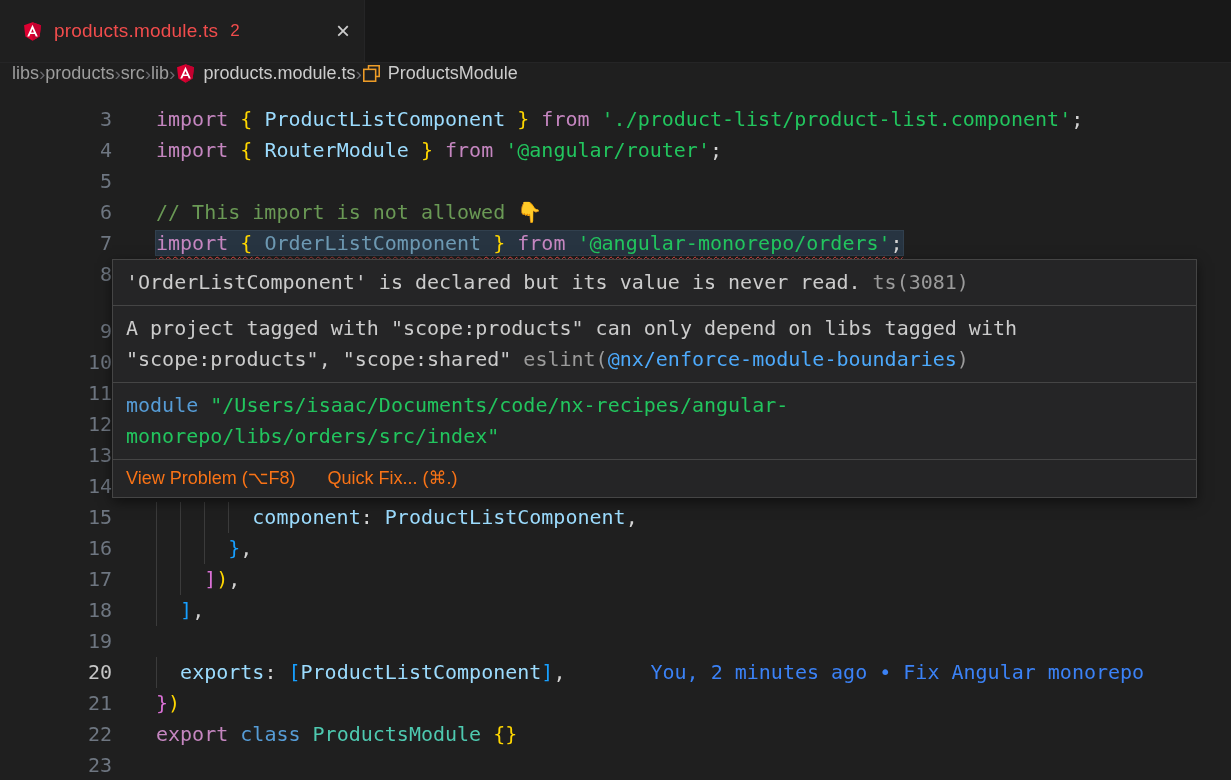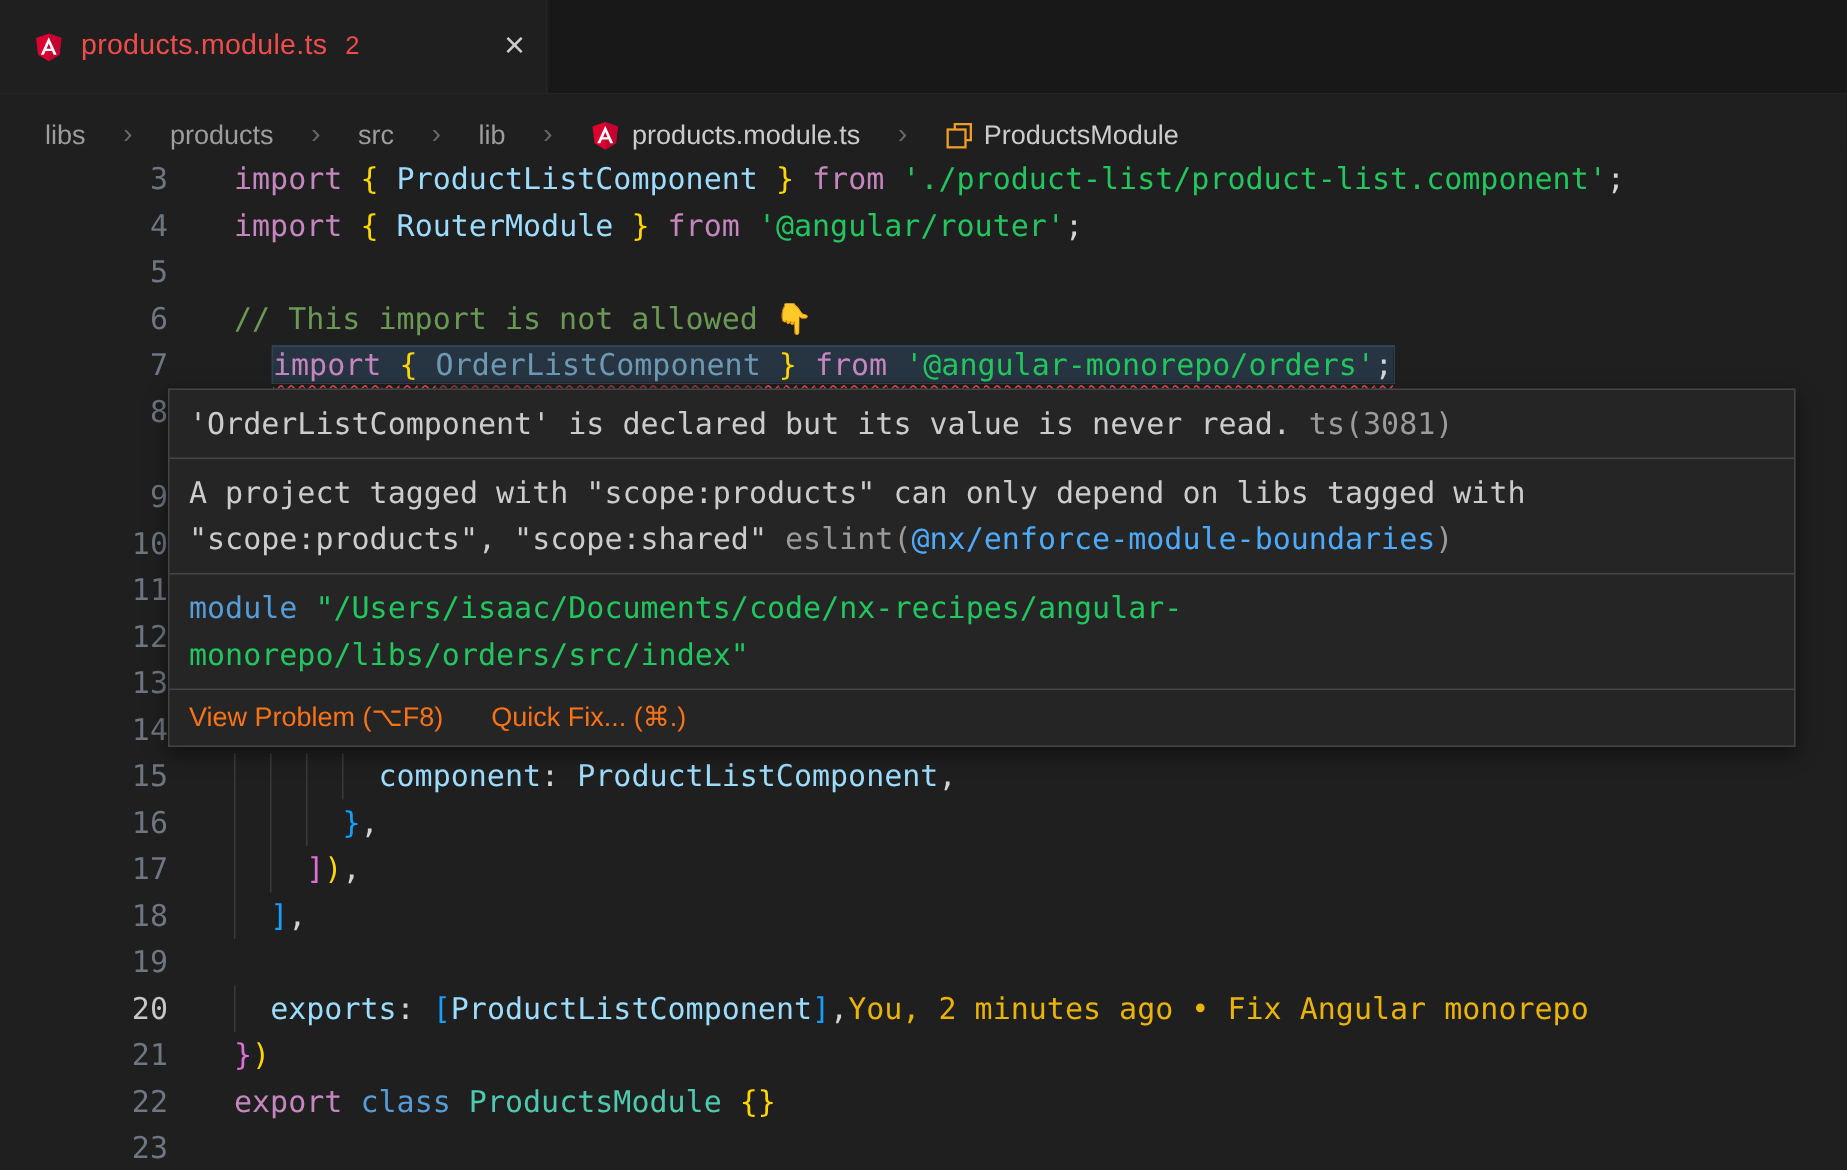--- a/index.html
+++ b/index.html
@@ -8,39 +8,39 @@
     font-family:"Liberation Sans",sans-serif;
   }
   
   .tabbar{height:62px;background:#181818;display:flex;align-items:stretch;border-bottom:1px solid #252526}
   .tab{width:328px;background:#1f1f1f;display:flex;align-items:center;padding:0 14px 0 22px;gap:11px;border-right:1px solid #252526;cursor:pointer}
   .icon svg{display:block}
   .tab-title{font-size:19px;color:#f14c4c;letter-spacing:.2px}
   .tab-badge{font-size:17px;color:#f14c4c;margin-left:1px}
   .tab-close{margin-left:auto;color:#cccccc;font-size:24px;line-height:1;cursor:pointer}
   
-  .breadcrumb{height:38px;display:flex;align-items:flex-end;padding-left:30px;gap:25px;font-size:18px;color:#9d9d9d;background:#1f1f1f}
+  .breadcrumb{height:38px;display:flex;align-items:flex-start;padding-left:12px;gap:0;font-size:18px;color:#9d9d9d;background:#1f1f1f}
   .bc-item{display:flex;align-items:center;gap:7px;cursor:pointer;white-space:nowrap}
   .bc-item.bright{color:#cccccc}
   .bc-sep{color:#67676c;font-size:19px}
   
   .editor{position:relative;padding-top:3px;font-family:"DejaVu Sans Mono","Liberation Mono",monospace;font-size:20px;color:#d4d4d4}
   .line{display:flex;height:31px;line-height:31px}
   .line.tall{height:57px}
   .ln{width:112px;padding-right:44px;text-align:right;color:#6e7681;flex:none;user-select:none}
   .ln.active{color:#c6c6c6}
   .content{position:relative;white-space:pre;flex:1;cursor:text}
   .guide{position:absolute;top:0;bottom:0;width:1px;background:#3b3b3b}
   .error-range{
     background:rgba(56,97,136,.32);
     box-shadow:0 0 0 1px rgba(96,150,200,.28);
     text-decoration-line:underline;text-decoration-style:wavy;
-    text-decoration-color:#f14c4c;text-decoration-thickness:1px;text-underline-offset:6px;margin-left:26px;
+    text-decoration-color:#f14c4c;text-decoration-thickness:1px;text-underline-offset:6px;
   }
-  .blame{color:#eab308;}
+  .blame{color:#3b82f6;margin-left:85px}
   
   .tk-kw{color:#c586c0}.tk-kw2{color:#569cd6}
   .tk-id{color:#9cdcfe}.tk-iddim{color:#9cdcfe;opacity:.6}
   .tk-cls{color:#4ec9b0}.tk-str{color:#22c55e}.tk-cmt{color:#6a9955}
   .tk-b1{color:#ffd700}.tk-b2{color:#da70d6}.tk-b3{color:#179fff}
   .tk-prop{color:#9cdcfe}
   .tk-msg{color:#cccccc}.tk-src{color:#9b9b9b}
   .tk-link{color:#4daafc;cursor:pointer}
   
   .popup{position:absolute;left:112px;top:158px;width:1083px;background:#252526;border:1px solid #454545;box-shadow:0 4px 12px rgba(0,0,0,.5);z-index:5}

